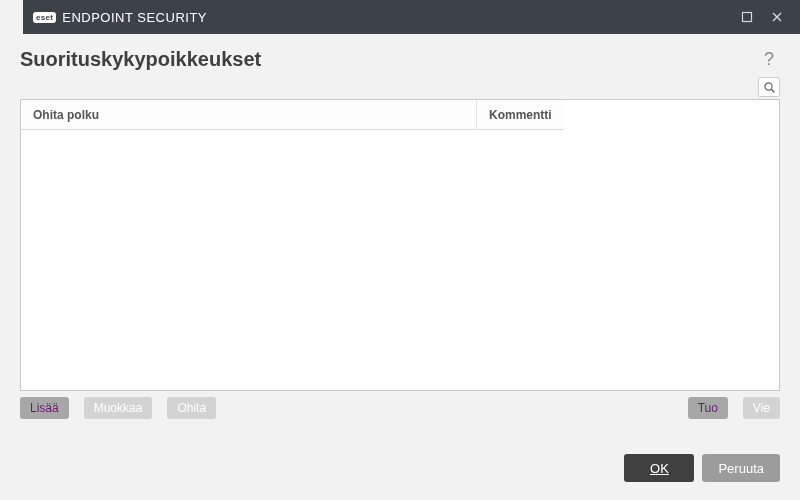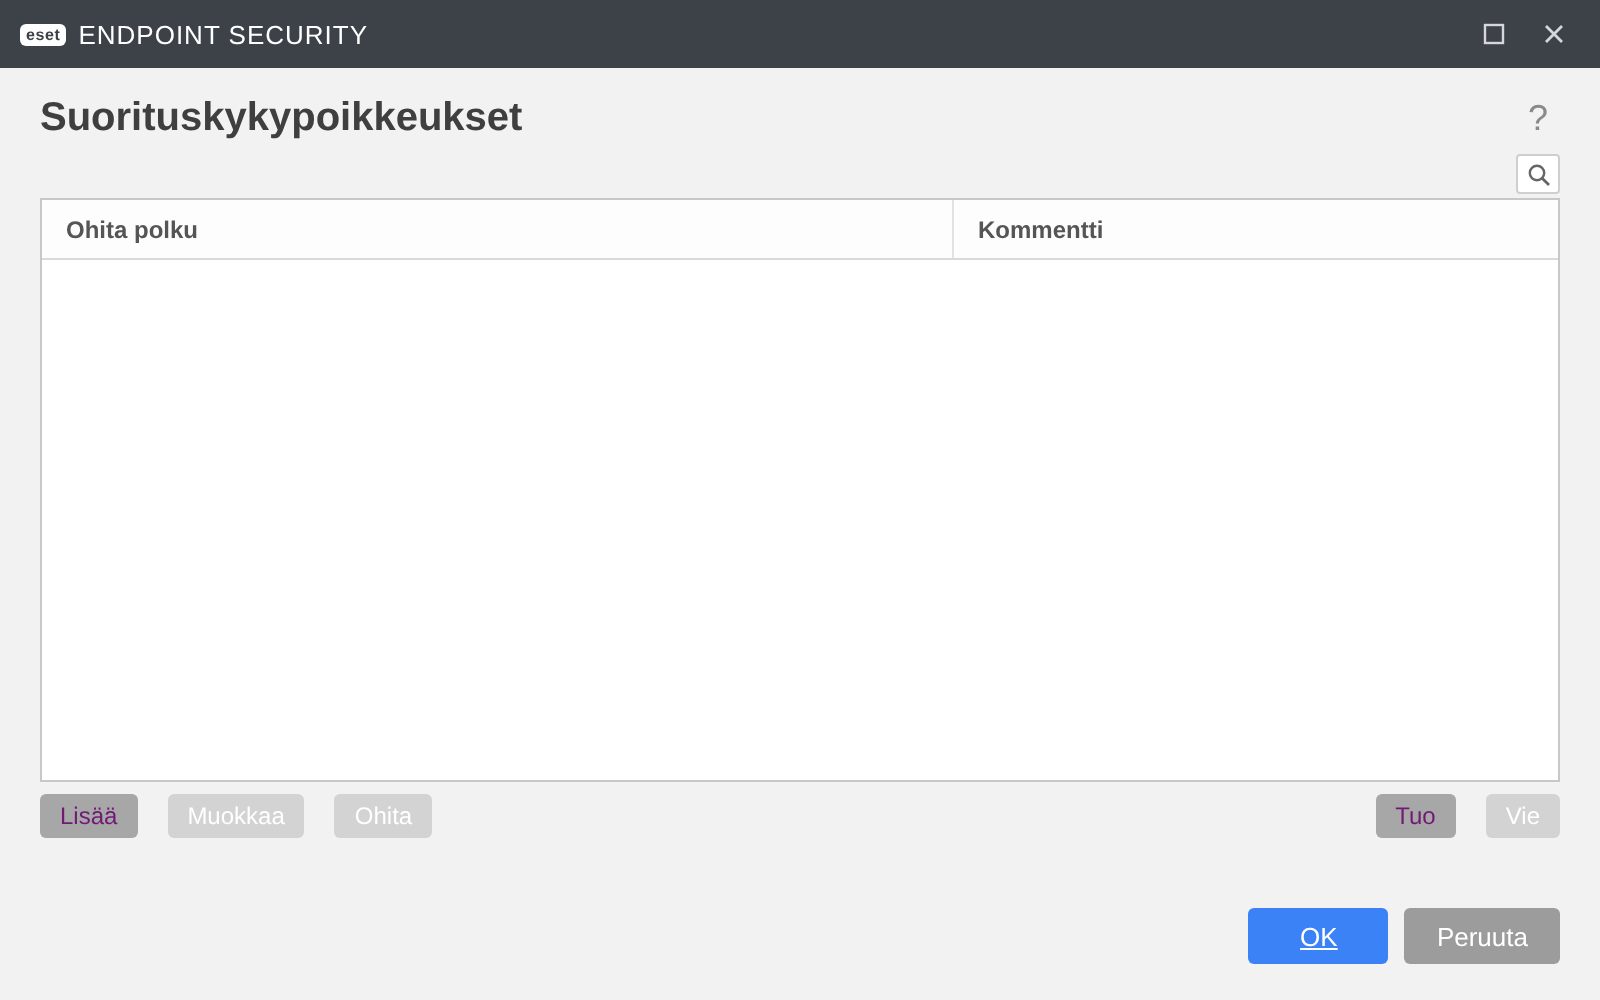--- a/index.html
+++ b/index.html
@@ -5,20 +5,21 @@
   * { box-sizing: border-box; margin: 0; padding: 0; }
   html, body { width: 800px; height: 500px; overflow: hidden; font-family: "Segoe UI", Arial, sans-serif; background: #f2f2f2; }
   
   .titlebar {
     height: 34px;
     background: #3d4148;
     color: #fff;
     display: flex;
     align-items: center;
     padding: 0 8px 0 10px;
+    margin-left: 23px;
   }
   .logo-badge {
     display: inline-flex;
     align-items: center;
     gap: 6px;
   }
   .logo-mark {
     background: #fff;
     color: #3d4148;
     font-size: 8px;
@@ -72,21 +73,21 @@
     display: flex; align-items: center; justify-content: center;
     cursor: pointer;
   }
   .search-btn svg { display:block; }
   
   .table-wrap {
     border: 1px solid #c8c8c8;
     background: #fff;
     height: 292px;
     display: flex;
-    flex-direction: column;
+    flex-direction: row;
   }
   .thead {
     display: flex;
     height: 30px;
     border-bottom: 1px solid #d9d9d9;
     background: #fdfdfd;
   }
   .th {
     font-size: 12px;
     font-weight: 700;
@@ -135,21 +136,21 @@
   .dlg-btn {
     min-width: 70px;
     height: 28px;
     font-size: 13px;
     border-radius: 3px;
     border: none;
     cursor: pointer;
     color: #fff;
     padding: 0 16px;
   }
-  .dlg-btn.primary { background: #3b82f6; text-decoration: underline; }
+  .dlg-btn.primary { background: #404040; text-decoration: underline; }
   .dlg-btn.secondary { background: #9c9c9c; }
 </style>
 </head>
 <body>
 
 <div class="titlebar">
   <span class="logo-badge">
     <span class="logo-mark">eset</span>
     <span class="logo-text">ENDPOINT SECURITY</span>
   </span>

